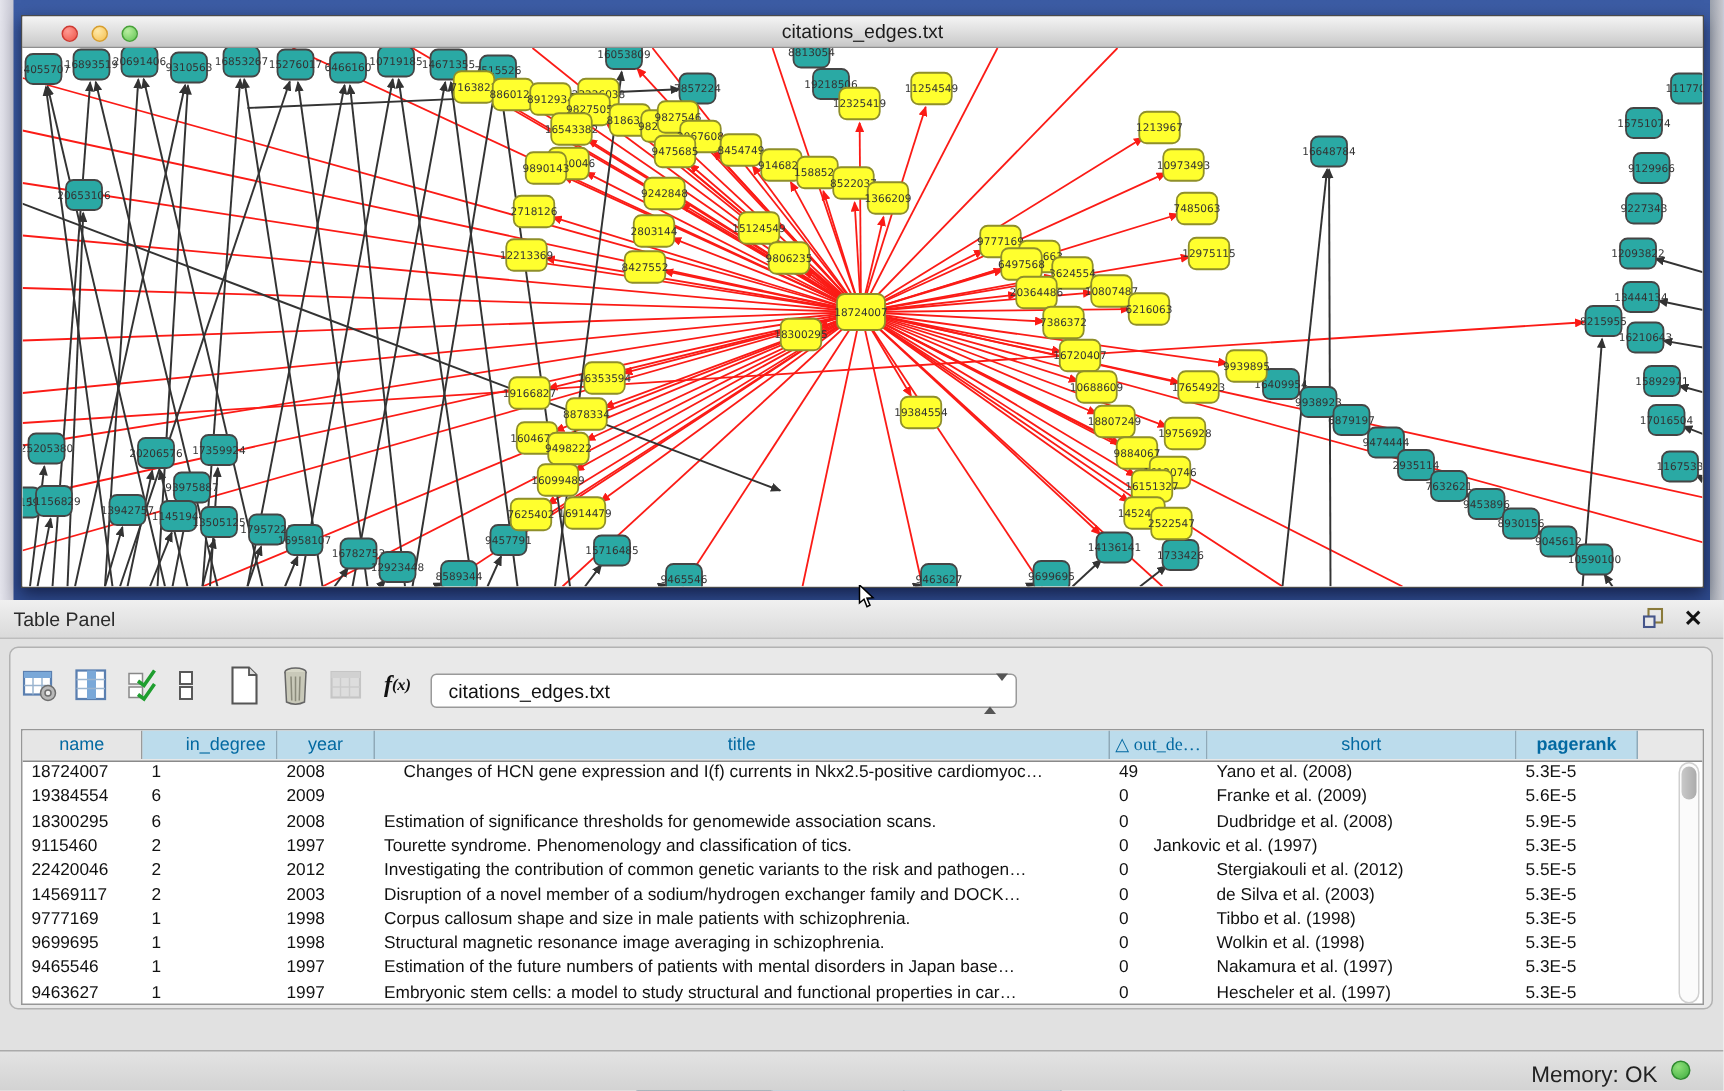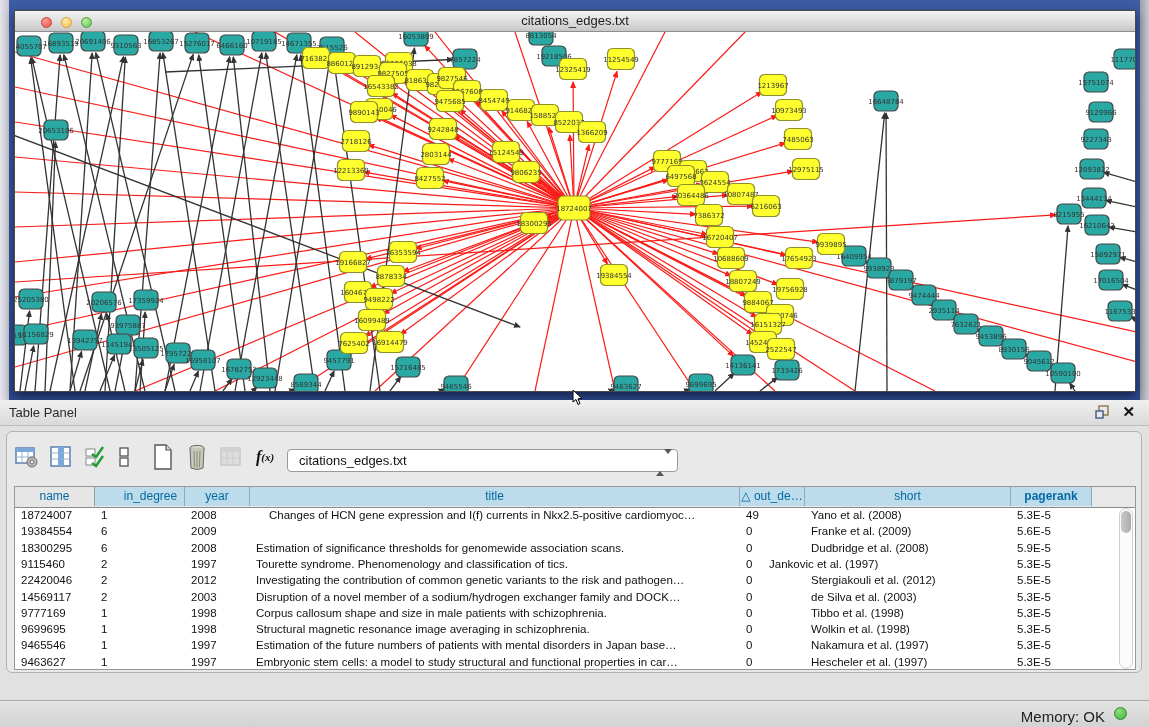--- a/index.html
+++ b/index.html
@@ -822,21 +822,21 @@
   <span class="dd-text">citations_edges.txt</span>
   <span class="dd-spin"><span class="up"></span><span class="dn"></span></span>
 </div>
 
 <div class="data-table">
   <div class="thead" id="thead">
       <div class="th gray" style="left: 0px; width: 80px;">name</div>
       <div class="th" style="left: 80px; width: 90px; padding-left: 22px;">in_degree</div>
       <div class="th" style="left: 170px; width: 65px;">year</div>
       <div class="th" style="left: 235px; width: 490px;">title</div>
-      <div class="th" style="left: 725px; width: 65px;">△ out_de…</div>
+      <div class="th" style="left: 725px; width: 65px; font-family: Liberation Serif, serif;">△ out_de…</div>
       <div class="th" style="left: 790px; width: 206px;">short</div>
       <div class="th" style="left: 996px; width: 81px; font-weight: bold;">pagerank</div>
     </div>
   <div class="tbody" id="tbody">
       <div class="tr" style="top: 0px;">
         <div class="td" style="left: 0px; width: 80px;">18724007</div>
         <div class="td" style="left: 80px; width: 90px;">1</div>
         <div class="td" style="left: 170px; width: 65px;">2008</div>
         <div class="td" style="left: 235px; width: 490px; margin-left: 13px;">Changes of HCN gene expression and I(f) currents in Nkx2.5-positive cardiomyoc…</div>
         <div class="td" style="left: 725px; width: 65px;">49</div>

